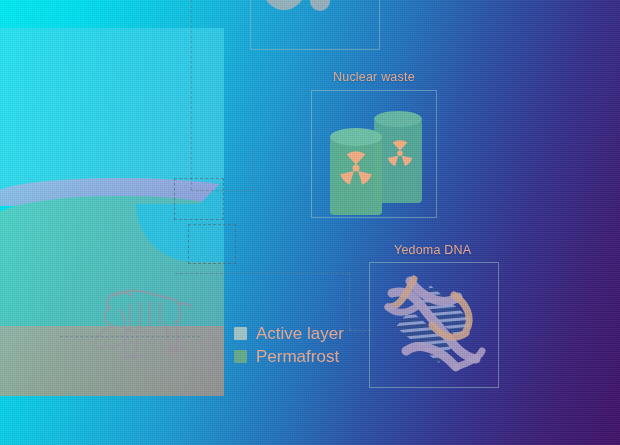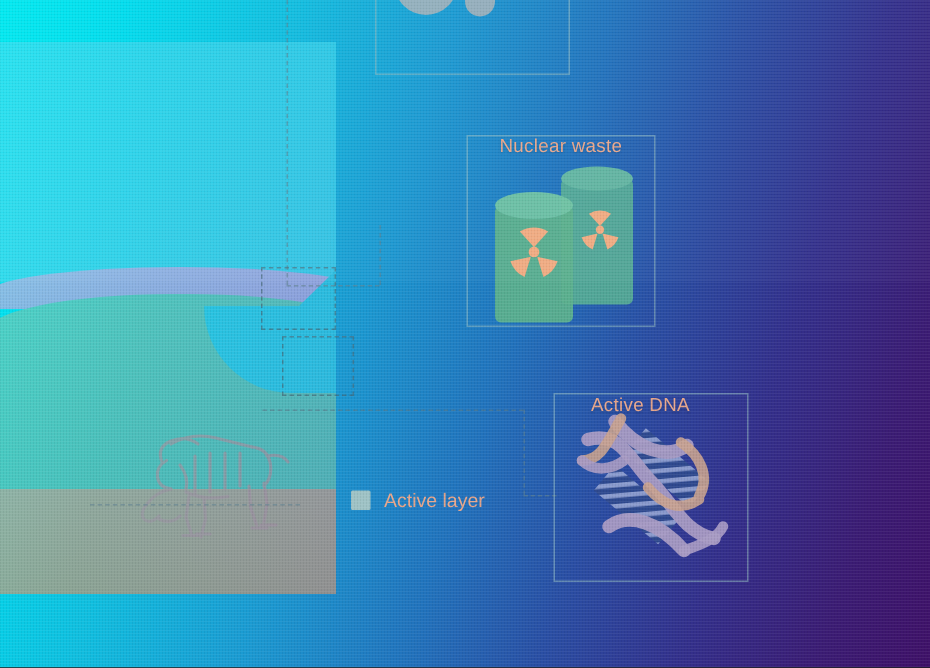--- a/index.html
+++ b/index.html
@@ -51,36 +51,36 @@
   
   .wash{position:absolute;inset:0;pointer-events:none;
         background:linear-gradient(105deg,rgba(0,226,240,.42) 0%,
                    rgba(14,180,220,.34) 45%,rgba(26,132,200,.40) 100%);
         mix-blend-mode:screen;}
   .wash2{position:absolute;inset:0;pointer-events:none;
         background:linear-gradient(105deg,rgba(0,220,236,.30),rgba(24,120,195,.30));}
   
   .panel{position:absolute;border:1px solid rgba(150,190,195,.55);}
   .panel-title{position:absolute;color:#e8a78c;font-size:12.5px;
-       letter-spacing:.2px;white-space:nowrap;text-shadow:0 1px 2px rgba(0,0,0,.18);margin-top:20px;}
+       letter-spacing:.2px;white-space:nowrap;text-shadow:0 1px 2px rgba(0,0,0,.18);}
   #panel-microbes{left:250px;top:-44px;width:128px;height:92px;}
   #panel-nuclear{left:311px;top:90px;width:124px;height:126px;}
   #title-nuclear{left:333px;top:70px;}
   #panel-dna{left:369px;top:262px;width:128px;height:124px;}
   #title-dna{left:394px;top:243px;}
   
   .dash{position:absolute;border-color:rgba(90,125,140,.55);}
   .dash-h{border-top:1px dashed rgba(90,125,140,.6);height:0;}
   .dash-v{border-left:1px dashed rgba(90,125,140,.6);width:0;}
   .selbox{position:absolute;border:1px dashed rgba(70,105,120,.65);}
   
   #legend{position:absolute;left:234px;top:322px;}
   .leg-row{display:flex;align-items:center;height:23px;}
   .leg-sw{width:13px;height:13px;margin-right:9px;border-radius:1px;}
-  .leg-txt{color:#e8a78c;font-size:13px;white-space:nowrap;}
+  .leg-txt{color:#e8a78c;font-size:17px;white-space:nowrap;}
   
   #grain{position:absolute;inset:0;pointer-events:none;opacity:.11;
      background-image:
        repeating-linear-gradient(0deg,rgba(255,255,255,.5) 0 1px,transparent 1px 2px),
        repeating-linear-gradient(90deg,rgba(0,0,0,.45) 0 1px,transparent 1px 2px);}
 </style>
 </head>
 <body>
 
 <div id="stage">
@@ -168,21 +168,21 @@
         <g transform="translate(88,63) scale(.82)">
           <path d="M0 -4 L-9 -14 A17 17 0 0 1 9 -14 Z"></path>
           <path d="M2 2 L15 5 A17 17 0 0 1 6 15 Z"></path>
           <path d="M-2 2 L-6 15 A17 17 0 0 1 -15 5 Z"></path>
           <circle cx="0" cy="-1" r="3.4"></circle>
         </g>
       </g>
     </svg>
   </div>
 
-  <div class="panel-title" id="title-dna">Active DNA</div>
+  <div class="panel-title" id="title-dna">Yedoma DNA</div>
   <div class="panel" id="panel-dna">
     <svg width="100%" height="100%" viewBox="0 0 128 124">
       <defs>
         <pattern id="hatch" width="7" height="7" patternTransform="rotate(45)" patternUnits="userSpaceOnUse">
           <rect width="7" height="7" fill="#2f4a8f"></rect>
           <rect width="3" height="7" fill="#8f9fd0"></rect>
         </pattern>
       </defs>
 
       <g transform="rotate(40 64 62)">
@@ -205,16 +205,20 @@
         <path d="M86 104 C 98 100, 108 96, 112 88"></path>
       </g>
     </svg>
   </div>
 
   <div id="legend">
     <div class="leg-row">
       <span class="leg-sw" style="background:#9fc3c6"></span>
       <span class="leg-txt">Active layer</span>
     </div>
+    <div class="leg-row">
+      <span class="leg-sw" style="background:#63a98c"></span>
+      <span class="leg-txt">Permafrost</span>
+    </div>
   </div>
 
   <div id="grain"></div>
 </div>
 
 </body></html>

